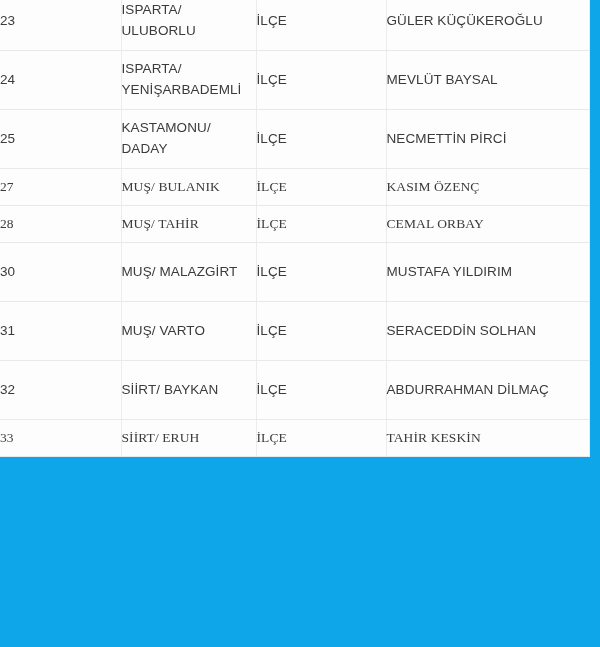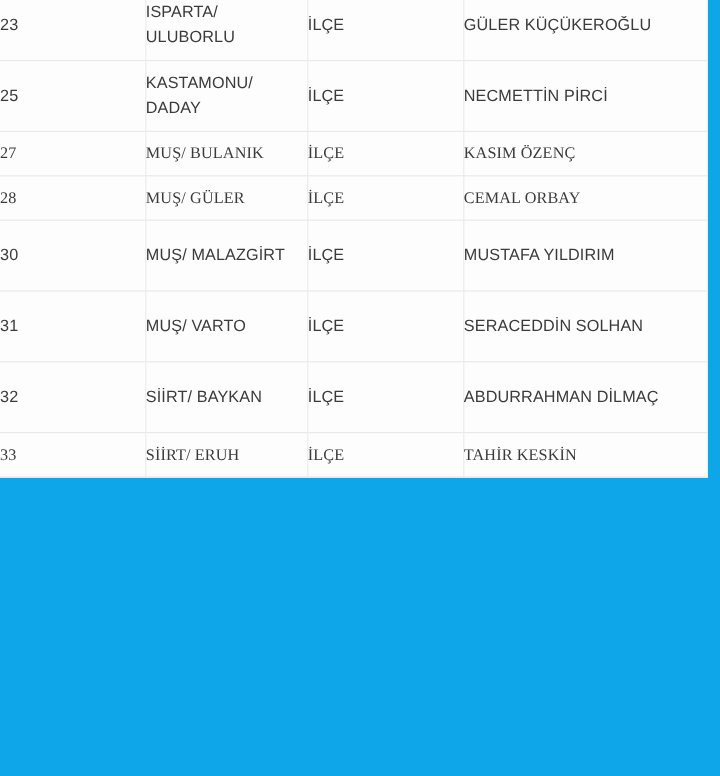--- a/index.html
+++ b/index.html
@@ -81,40 +81,49 @@
         <tr class="r-tall">
           <td class="cell-no">23</td>
           <td class="cell-place">
             <span class="place-line">ISPARTA/</span>
             <span class="place-line">ULUBORLU</span>
           </td>
           <td class="cell-type">İLÇE</td>
           <td class="cell-name">GÜLER KÜÇÜKEROĞLU</td>
         </tr>
         <tr class="r-tall">
+          <td class="cell-no">24</td>
+          <td class="cell-place">
+            <span class="place-line">ISPARTA/</span>
+            <span class="place-line">YENİŞARBADEMLİ</span>
+          </td>
+          <td class="cell-type">İLÇE</td>
+          <td class="cell-name">MEVLÜT BAYSAL</td>
+        </tr>
+        <tr class="r-tall">
           <td class="cell-no">25</td>
           <td class="cell-place">
             <span class="place-line">KASTAMONU/</span>
             <span class="place-line">DADAY</span>
           </td>
           <td class="cell-type">İLÇE</td>
           <td class="cell-name">NECMETTİN PİRCİ</td>
         </tr>
         <tr class="r-short">
           <td class="cell-no">27</td>
           <td class="cell-place">
             <span class="place-line">MUŞ/ BULANIK</span>
           </td>
           <td class="cell-type">İLÇE</td>
           <td class="cell-name">KASIM ÖZENÇ</td>
         </tr>
         <tr class="r-short">
           <td class="cell-no">28</td>
           <td class="cell-place">
-            <span class="place-line">MUŞ/ GÜLER</span>
+            <span class="place-line">MUŞ/ TAHİR</span>
           </td>
           <td class="cell-type">İLÇE</td>
           <td class="cell-name">CEMAL ORBAY</td>
         </tr>
         <tr class="r-tall">
           <td class="cell-no">30</td>
           <td class="cell-place">
             <span class="place-line">MUŞ/ MALAZGİRT</span>
           </td>
           <td class="cell-type">İLÇE</td>

